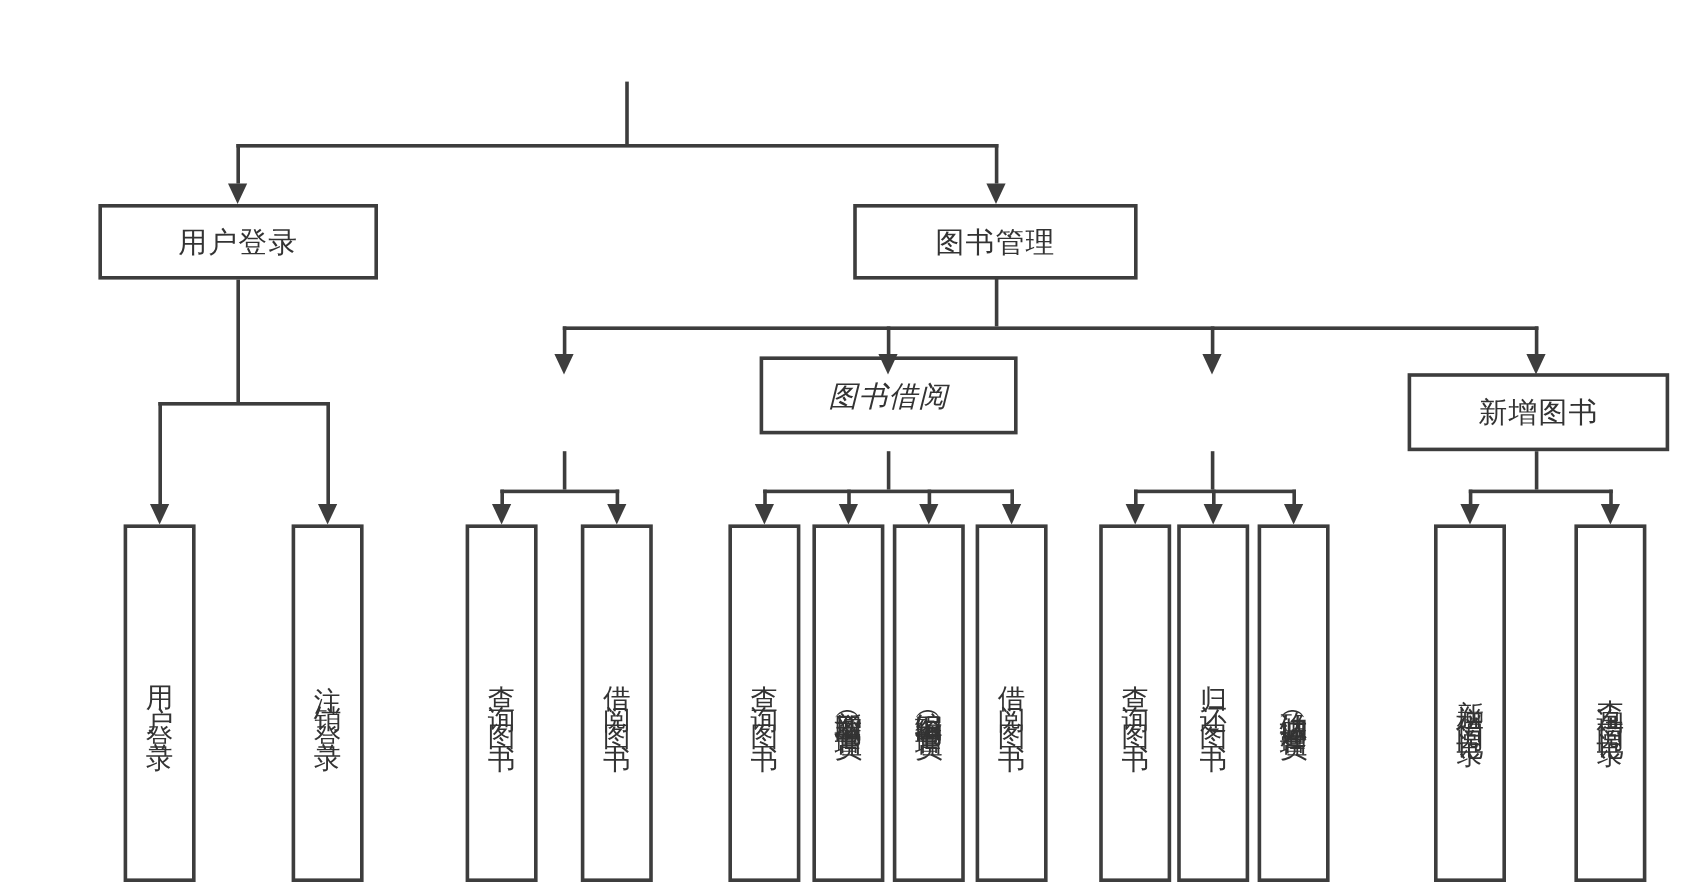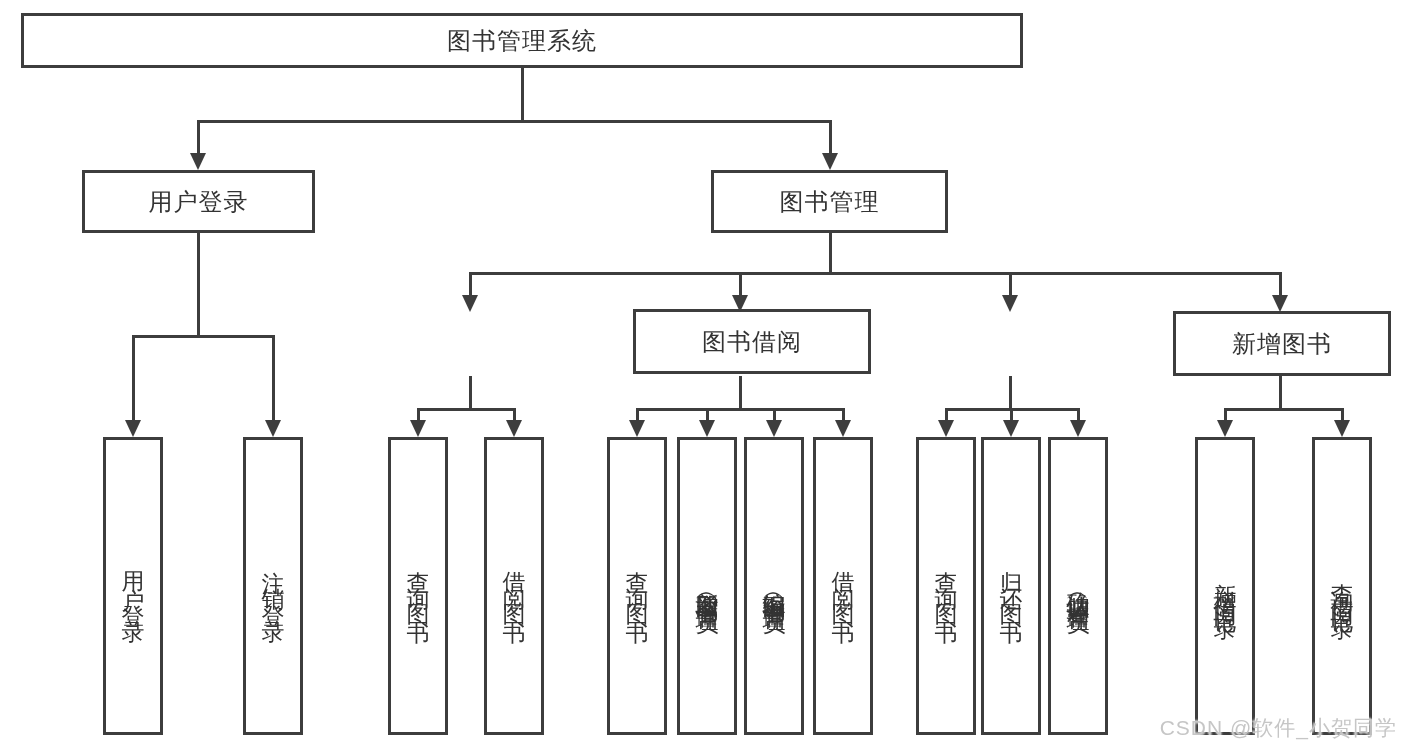--- a/index.html
+++ b/index.html
@@ -47,28 +47,27 @@
     white-space:nowrap;
     z-index:10;
     text-shadow:1px 1px 2px rgba(255,255,255,.85), -1px -1px 2px rgba(255,255,255,.85);
   }
 </style>
 </head>
 <body>
 
 <div class="canvas" id="canvas" style="--line: #3d3d3d; --text: #333333; --wm: #c6c6c6; --bg: #ffffff;">
 
-  <div class="node" style="left:21px; top:13px; width:1002px; height:55px;">图书管理系统</div>
 
   <div class="node" style="left:82px; top:170px; width:233px; height:63px;">用户登录</div>
 
   <div class="node" style="left:711px; top:170px; width:237px; height:63px;">图书管理</div>
 
 
-  <div class="node" style="left:633px; top:309px; width:238px; height:65px;">图书借阅</div>
+  <div class="node" style="left:633px; top:297px; width:215px; height:65px;font-style:italic;">图书借阅</div>
 
 
   <div class="node" style="left:1173px; top:311px; width:218px; height:65px;">新增图书</div>
 
   <div class="node leaf" style="left:103px; top:437px; width:60px; height:298px;">
     <span style="letter-spacing: 0.72em;">用户登录</span>
   </div>
 
   <div class="node leaf" style="left:243px; top:437px; width:60px; height:298px;">
     <span style="letter-spacing: 0.72em;">注销登录</span>
@@ -111,21 +110,20 @@
   </div>
 
   <div class="node leaf" style="left:1195px; top:437px; width:60px; height:298px;">
     <span style="letter-spacing: 0.3em;">新增借阅记录</span>
   </div>
 
   <div class="node leaf" style="left:1312px; top:437px; width:60px; height:298px;">
     <span style="letter-spacing: 0.3em;">查询借阅记录</span>
   </div>
 
-  <div class="watermark">CSDN @软件_小贺同学</div>
 
 <div class="vline" style="left: 520.5px; top: 68px; height: 52px;"></div>
     <div class="hline" style="left: 196.5px; top: 120px; width: 635px;"></div>
     <div class="vline" style="left: 196.5px; top: 120px; height: 33px;"></div>
     <div class="arrowhead" style="left: 190px; top: 153px;"></div>
     <div class="vline" style="left: 828.5px; top: 120px; height: 33px;"></div>
     <div class="arrowhead" style="left: 822px; top: 153px;"></div>
     <div class="vline" style="left: 196.5px; top: 233px; height: 102px;"></div>
     <div class="hline" style="left: 131.5px; top: 335px; width: 143px;"></div>
     <div class="vline" style="left: 131.5px; top: 335px; height: 85px;"></div>

